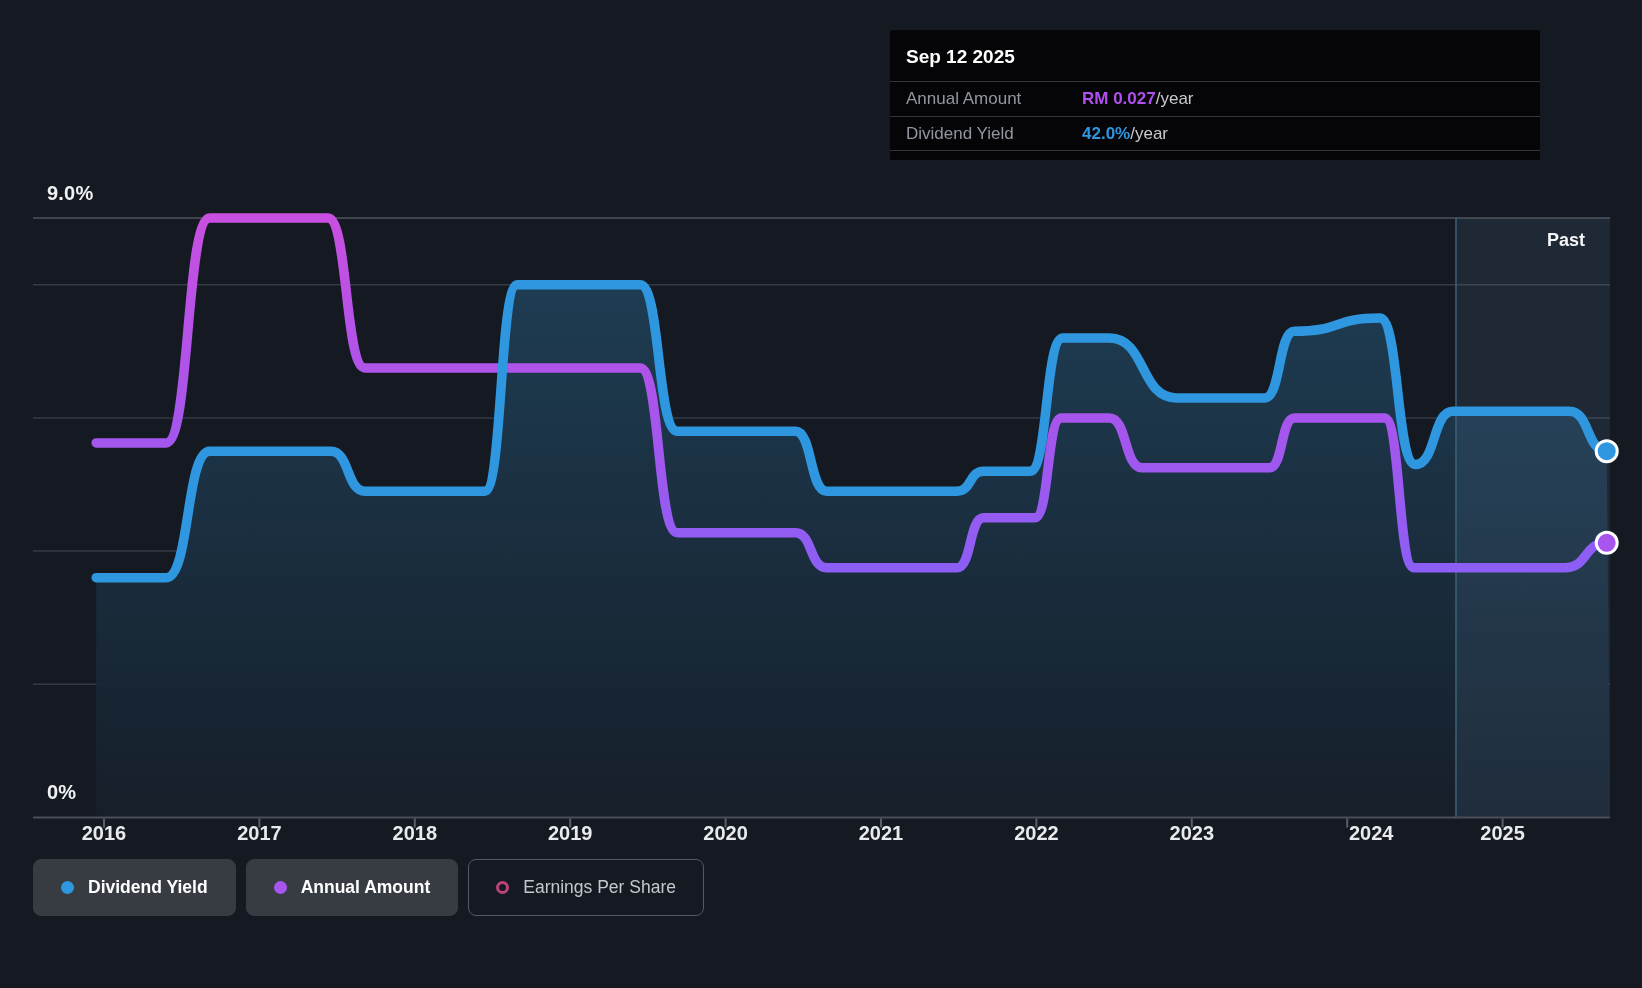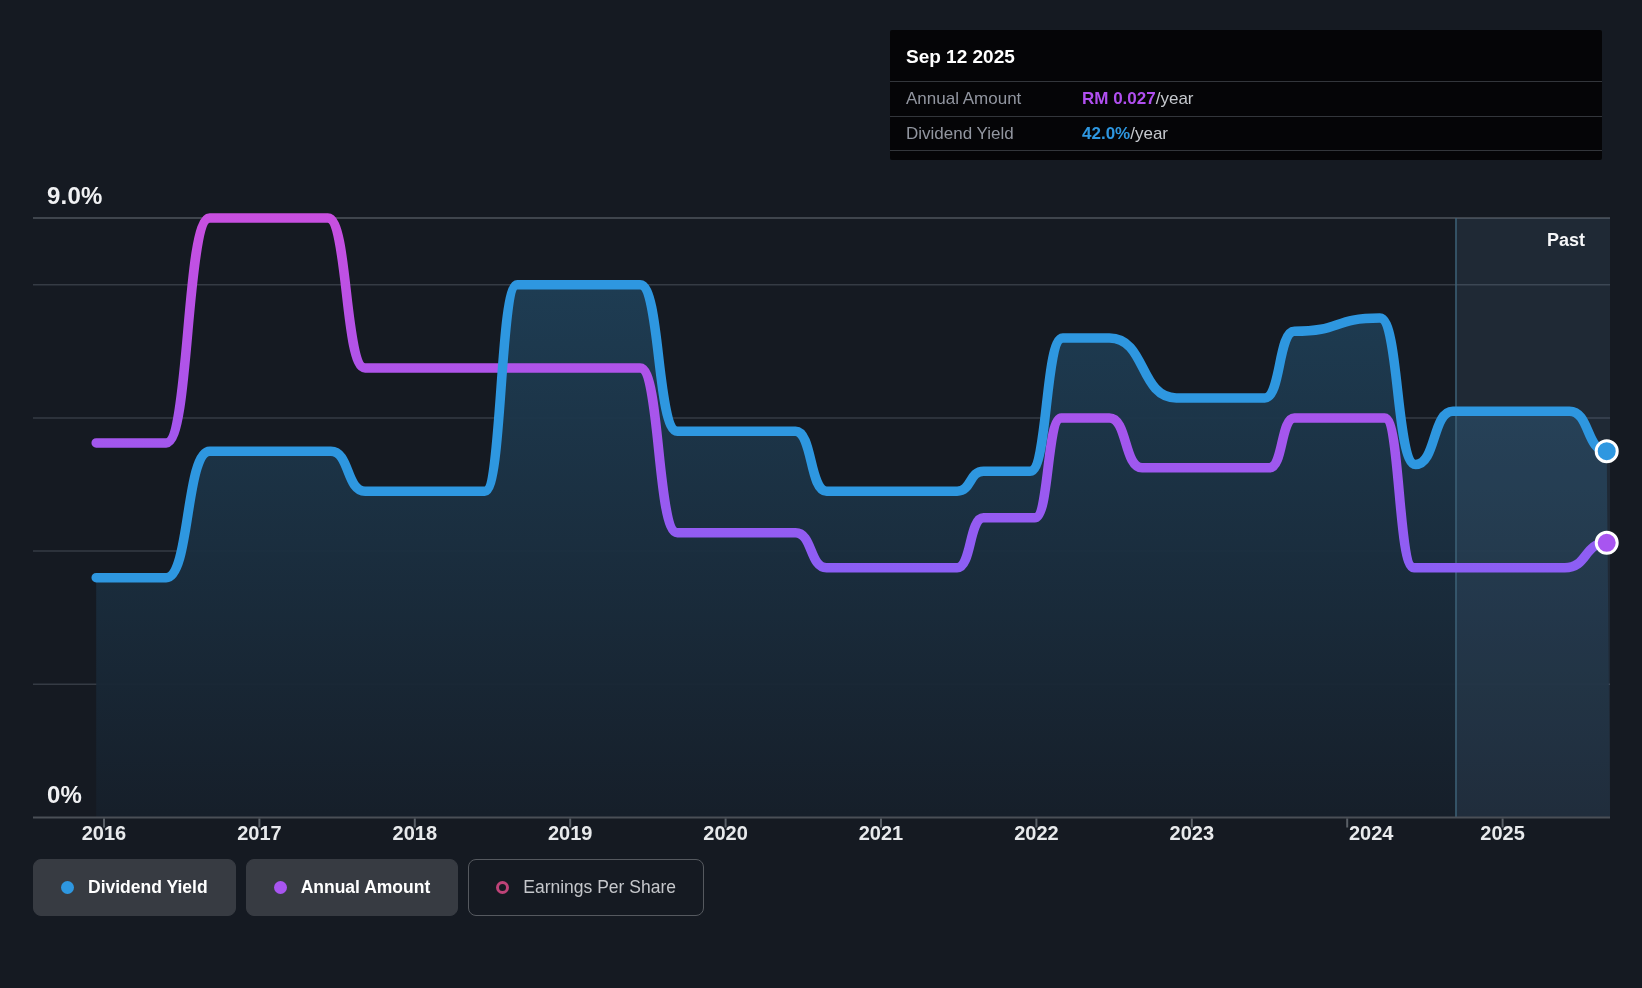--- a/index.html
+++ b/index.html
@@ -4,29 +4,29 @@
 <style>
   html,body{margin:0;padding:0;background:#0e1117;}
   .stage{
     position:relative;width:1642px;height:988px;overflow:hidden;
     background:#151a22;
     font-family:"Liberation Sans","DejaVu Sans",sans-serif;
     -webkit-font-smoothing:antialiased;
   }
   .chart-svg{position:absolute;left:0;top:0;}
   
-  .axis-label{position:absolute;color:#f0f1f3;font-size:24px;font-weight:600;letter-spacing:.2px;}
+  .axis-label{position:absolute;color:#f0f1f3;font-size:20px;font-weight:600;letter-spacing:.2px;}
   .ylab-top{left:47px;top:182px;}
   .ylab-bottom{left:47px;top:781px;}
   .year-label{position:absolute;top:822px;transform:translateX(-50%);
     color:#e8eaec;font-size:20px;font-weight:600;}
   .past-label{position:absolute;left:1547px;top:230px;color:#f5f6f8;font-size:18px;font-weight:700;}
   
   .tooltip{
-    position:absolute;left:890px;top:30px;width:712px;height:130px;
+    position:absolute;left:890px;top:30px;width:650px;height:130px;
     background:#050507;border-radius:2px;box-sizing:border-box;
   }
   .tooltip .tt-title{
     height:51px;line-height:54px;padding:0 16px;color:#ffffff;
     font-size:19px;font-weight:700;
   }
   .tooltip .tt-row{
     display:flex;align-items:center;height:35px;box-sizing:border-box;
     border-top:1px solid #33363b;padding:0 16px;font-size:17px;
   }

